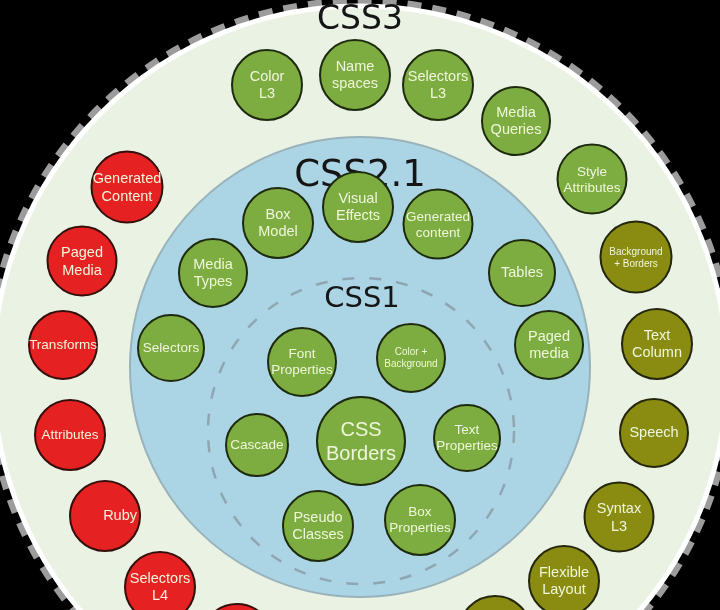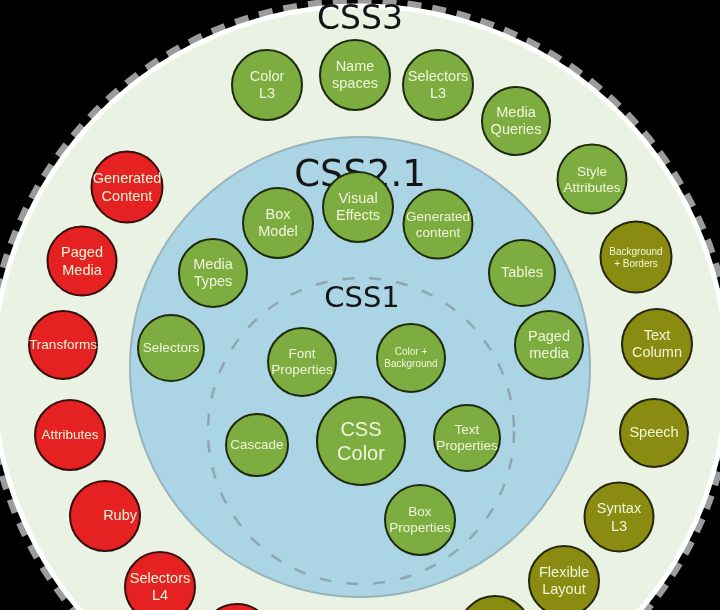--- a/index.html
+++ b/index.html
@@ -145,24 +145,28 @@
     </div>
   <div class="bubble green fs13" style="left:411px;top:358px;width:70px;height:70px;">
       <span>Color +
 Background</span>
     </div>
   <div class="bubble green fs135" style="left:257px;top:445px;width:64px;height:64px;">
       <span>Cascade</span>
     </div>
   <div class="bubble green fs20" style="left:361px;top:441px;width:90px;height:90px;">
       <span>CSS
-Color</span>
+Borders</span>
     </div>
   <div class="bubble green fs135" style="left:467px;top:438px;width:68px;height:68px;">
       <span>Text
 Properties</span>
+    </div>
+  <div class="bubble green" style="left:318px;top:526px;width:72px;height:72px;">
+      <span>Pseudo
+Classes</span>
     </div>
   <div class="bubble green fs135" style="left:420px;top:520px;width:72px;height:72px;">
       <span>Box
 Properties</span>
     </div>
 
 </div>
 
 </body></html>

